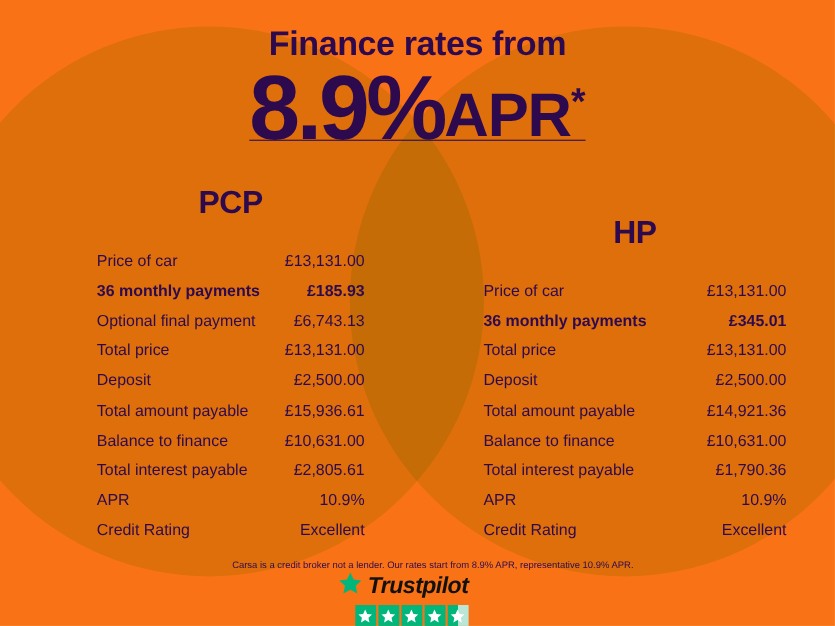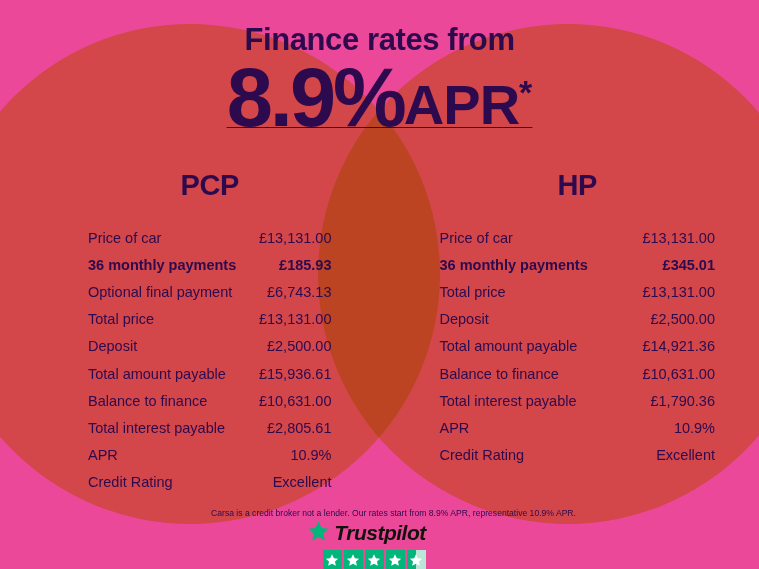--- a/index.html
+++ b/index.html
@@ -10,21 +10,21 @@
     width: 759px;
     height: 569px;
     font-family: "Liberation Sans", sans-serif;
     background: #eaf98f;
     overflow: hidden;
   }
   #page {
     position: relative;
     width: 759px;
     height: 569px;
-    background: #ec4899;
+    background: #f97316;
     overflow: hidden;
   }
   
   .venn {
     position: absolute;
     border-radius: 50%;
     background: #e4f77a;
     mix-blend-mode: multiply;
   }
   .venn-left {
@@ -74,20 +74,21 @@
     vertical-align: 2px;
   }
   .big-rate .star {
     font-size: 34px;
     font-weight: bold;
     vertical-align: 22px;
   }
   .columns {
     display: flex;
     margin-top: 30px;
+    align-items: flex-end;
   }
   .col {
     width: 50%;
     box-sizing: border-box;
   }
   .col-left { padding: 0 48px 0 88px; }
   .col-right { padding: 0 44px 0 60px; }
   .col-title {
     text-align: center;
     color: #2d0a4e;

